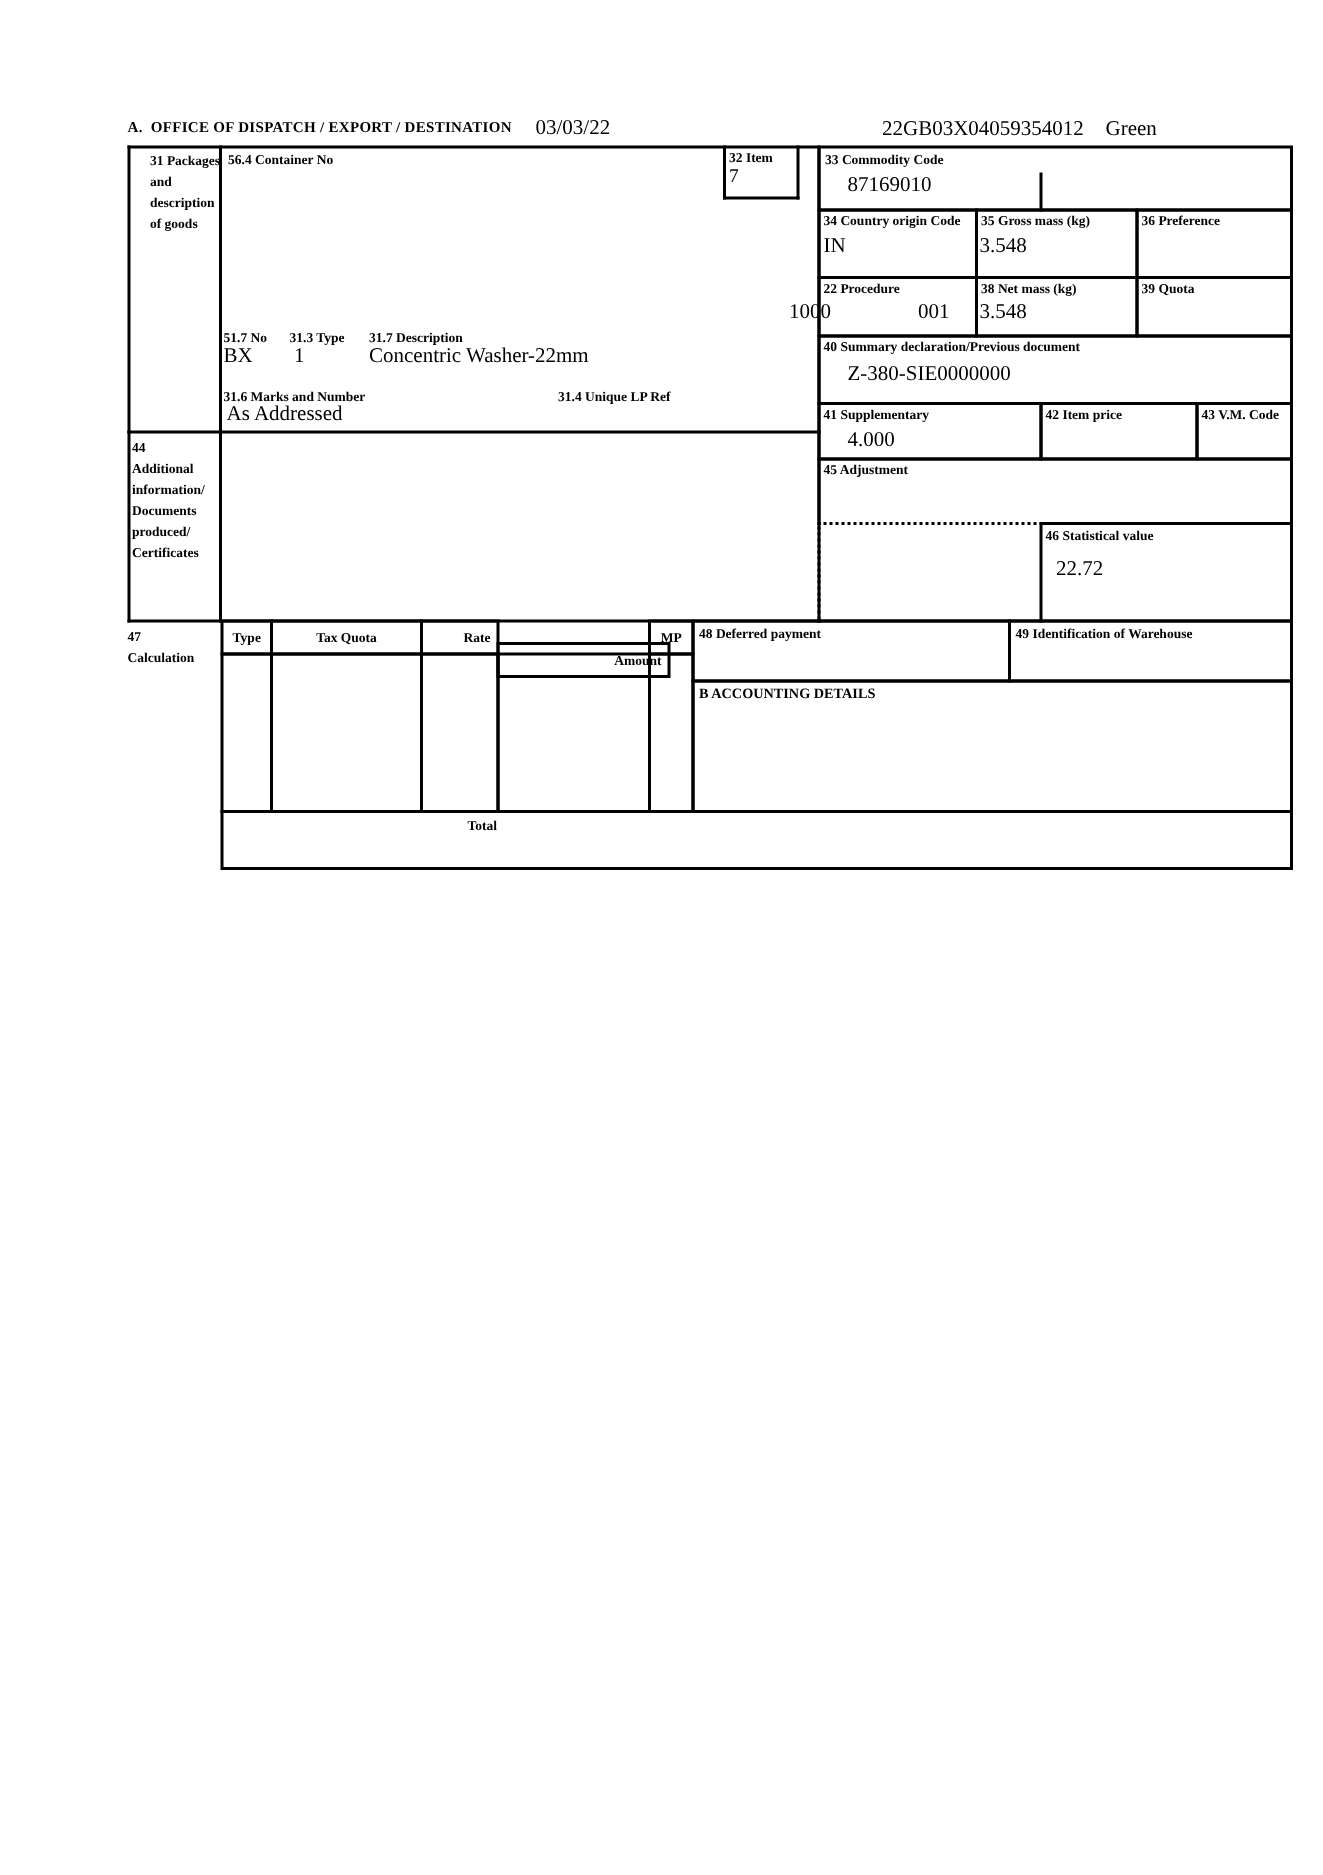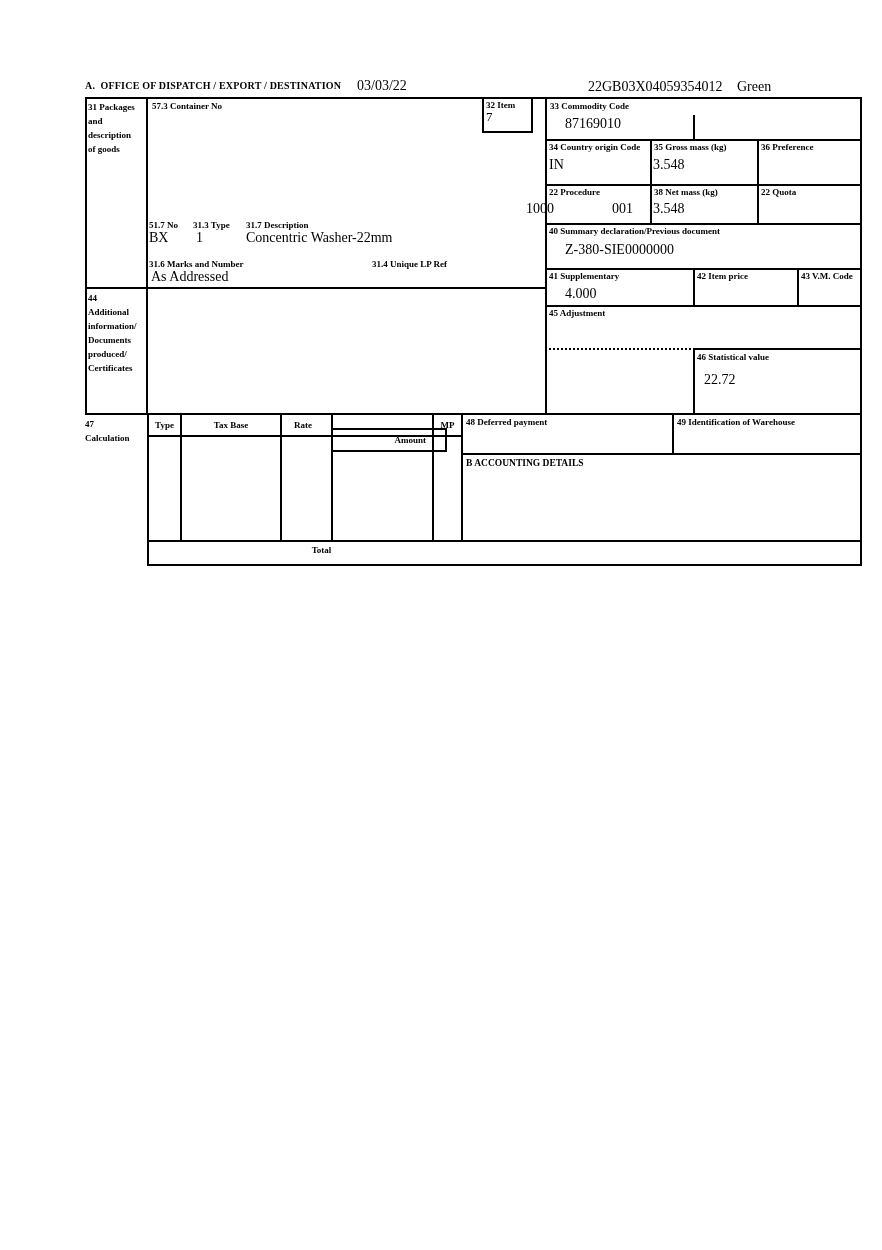--- a/index.html
+++ b/index.html
@@ -11,21 +11,21 @@
   .bx { position:absolute; border:2px solid #000; background:transparent; }
   .lbl { position:absolute; font-weight:bold; font-size:9px; line-height:11px; white-space:pre; }
   .ml  { white-space:pre-line; line-height:14px; }
   .val { position:absolute; font-size:14px; line-height:15px; white-space:pre; }
   .fill { position:absolute; background:#000; }
   .dot-h { position:absolute; border-top:2px dotted #000; }
   .dot-v { position:absolute; border-left:2px dotted #000; }
   .thc { position:absolute; border:2px solid #000; display:flex; align-items:center;
          font-weight:bold; font-size:9px; }
   .jc { justify-content:center; }
-  .je { justify-content:flex-end; padding-right:19px; }
+  .je { justify-content:flex-end; padding-right:4px; }
   .title { position:absolute; font-weight:bold; font-size:10px; letter-spacing:.2px; white-space:pre; }
 </style>
 </head>
 <body>
 
 <div class="title" style="left:85px;top:80px">A.  OFFICE OF DISPATCH / EXPORT / DESTINATION</div>
 <div class="val" style="left:357px;top:78px">03/03/22</div>
 <div class="val" style="left:588px;top:79px">22GB03X04059354012</div>
 <div class="val" style="left:737px;top:79px">Green</div>
 
@@ -55,21 +55,21 @@
 <div class="bx" style="left:693px;top:348px;width:169px;height:67px"></div>
 <div class="fill" style="left:545px;top:413px;width:150px;height:2px"></div>
 
 <div class="bx" style="left:85px;top:287px;width:63px;height:128px;border-top:none;border-right:none"></div>
 <div class="bx" style="left:146px;top:287px;width:401px;height:128px;border-top:none"></div>
 
 <div class="thc jc" style="left:147px;top:413px;width:35px;height:24px">
     <span>Type</span>
   </div>
 <div class="thc jc" style="left:180px;top:413px;width:102px;height:24px">
-    <span>Tax Base</span>
+    <span>Tax Quota</span>
   </div>
 <div class="thc je" style="left:280px;top:413px;width:53px;height:24px">
     <span>Rate</span>
   </div>
 <div class="thc je" style="left:331px;top:428px;width:116px;height:24px">
     <span>Amount</span>
   </div>
 <div class="thc jc" style="left:432px;top:413px;width:31px;height:24px">
     <span>MP</span>
   </div>
@@ -77,53 +77,53 @@
 <div class="bx" style="left:147px;top:435px;width:35px;height:107px"></div>
 <div class="bx" style="left:180px;top:435px;width:102px;height:107px"></div>
 <div class="bx" style="left:280px;top:435px;width:53px;height:107px"></div>
 <div class="bx" style="left:331px;top:435px;width:103px;height:107px"></div>
 <div class="bx" style="left:432px;top:435px;width:31px;height:107px"></div>
 
 <div class="bx" style="left:461px;top:413px;width:213px;height:42px"></div>
 <div class="bx" style="left:672px;top:413px;width:190px;height:42px"></div>
 <div class="bx" style="left:461px;top:453px;width:401px;height:89px"></div>
 
-<div class="bx" style="left:147px;top:540px;width:715px;height:26px">
+<div class="bx" style="left:147px;top:540px;width:715px;height:40px">
   <span style="position:absolute;left:0;top:3px;width:345px;text-align:center;font-weight:bold;font-size:9px">Total</span>
 </div>
 
-<div class="lbl ml" style="left:88px;top:100px;width:80px">31 Packages
+<div class="lbl ml" style="left:100px;top:100px;width:80px">31 Packages
 and
 description
 of goods</div>
 <div class="lbl ml" style="left:88px;top:291px;width:58px">44
 Additional
 information/
 Documents
 produced/
 Certificates</div>
 <div class="lbl ml" style="left:85px;top:417px;width:58px">47
 Calculation</div>
 
-<div class="lbl" style="left:152px;top:101px">57.3 Container No</div>
+<div class="lbl" style="left:152px;top:101px">56.4 Container No</div>
 <div class="lbl" style="left:486px;top:100px">32 Item</div>
 <div class="lbl" style="left:550px;top:101px">33 Commodity Code</div>
 
 <div class="lbl" style="left:149px;top:220px">51.7 No</div>
 <div class="lbl" style="left:193px;top:220px">31.3 Type</div>
 <div class="lbl" style="left:246px;top:220px">31.7 Description</div>
 <div class="lbl" style="left:149px;top:259px">31.6 Marks and Number</div>
 <div class="lbl" style="left:372px;top:259px">31.4 Unique LP Ref</div>
 
 <div class="lbl" style="left:549px;top:142px">34 Country origin Code</div>
 <div class="lbl" style="left:654px;top:142px">35 Gross mass (kg)</div>
 <div class="lbl" style="left:761px;top:142px">36 Preference</div>
 <div class="lbl" style="left:549px;top:187px">22 Procedure</div>
 <div class="lbl" style="left:654px;top:187px">38 Net mass (kg)</div>
-<div class="lbl" style="left:761px;top:187px">22 Quota</div>
+<div class="lbl" style="left:761px;top:187px">39 Quota</div>
 <div class="lbl" style="left:549px;top:226px">40 Summary declaration/Previous document</div>
 <div class="lbl" style="left:549px;top:271px">41 Supplementary</div>
 <div class="lbl" style="left:697px;top:271px">42 Item price</div>
 <div class="lbl" style="left:801px;top:271px">43 V.M. Code</div>
 <div class="lbl" style="left:549px;top:308px">45 Adjustment</div>
 <div class="lbl" style="left:697px;top:352px">46 Statistical value</div>
 <div class="lbl" style="left:466px;top:417px">48 Deferred payment</div>
 <div class="lbl" style="left:677px;top:417px">49 Identification of Warehouse</div>
 <div class="lbl" style="left:466px;top:458px;font-size:9.5px">B ACCOUNTING DETAILS</div>
 

